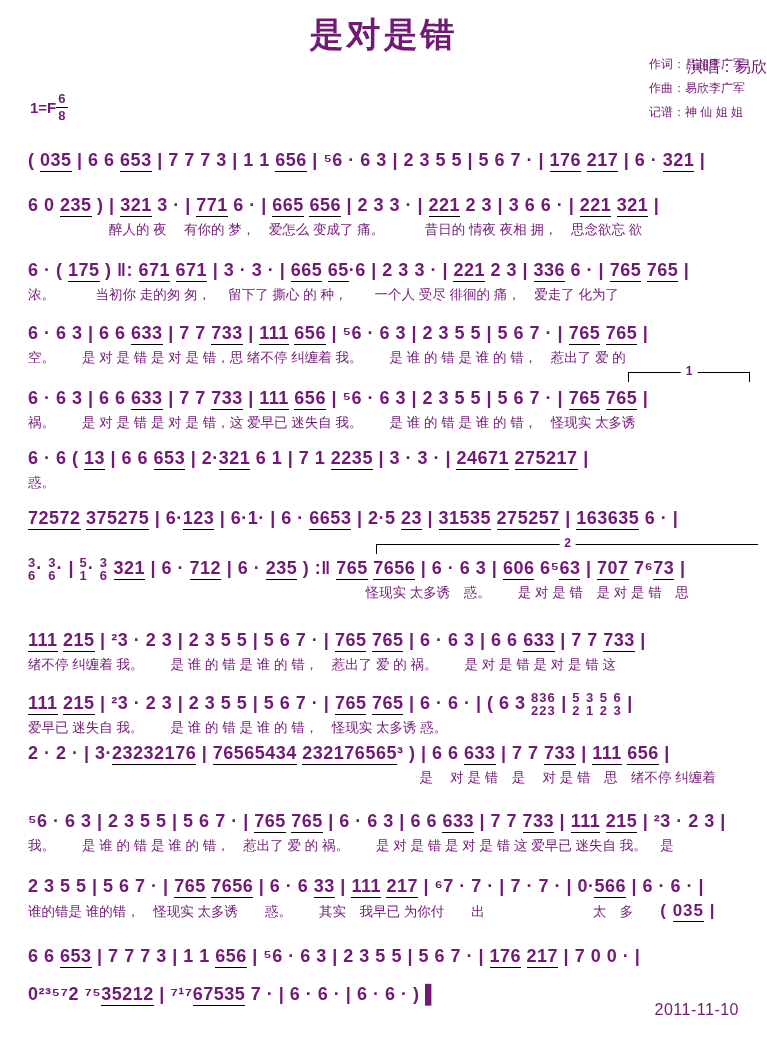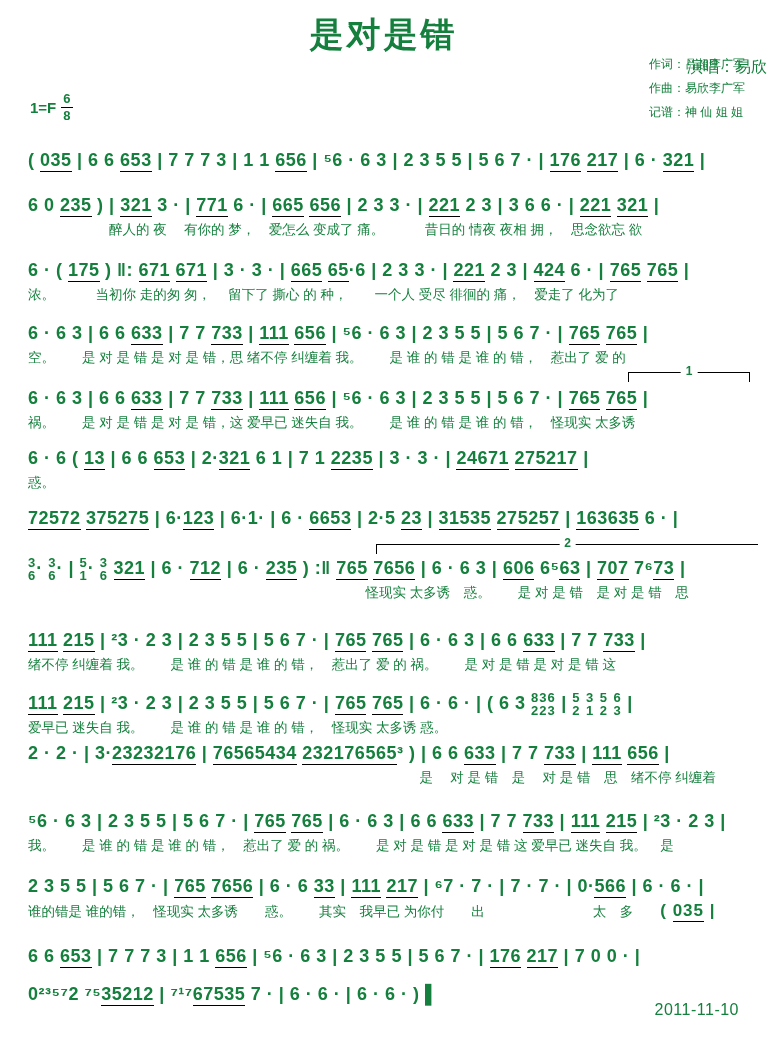--- a/index.html
+++ b/index.html
@@ -1,28 +1,28 @@
 <!DOCTYPE html>
 <html><head>
 <meta charset="utf-8">
 <style>
   html,body{margin:0;padding:0;background:#ffffff;}
   #page{
-    position:relative;width:767px;height:1048px;background:#ffffff;color:#15803d;
+    position:relative;width:767px;height:1048px;background:#ffffff;color:#701a75;
     font-family:"Liberation Sans","DejaVu Sans",sans-serif;overflow:hidden;
   }
   
   .header{position:relative;height:140px;}
   .title{position:absolute;top:12px;left:0;right:0;text-align:center;
          font-size:34px;font-weight:bold;letter-spacing:3px;}
   .performer{position:absolute;top:57px;left:0;right:0;text-align:right;font-size:16px;}
   .credits{position:absolute;top:52px;right:22px;font-size:12px;line-height:24px;text-align:left;}
   .credit-line{white-space:nowrap;}
   .key-signature{position:absolute;top:92px;left:30px;font-size:15px;font-weight:bold;
-                 display:flex;align-items:center;gap:5px;}
+                 display:flex;align-items:center;}
   .meter{display:inline-flex;flex-direction:column;text-align:center;
          font-size:13px;font-weight:bold;line-height:1;}
   .meter .num{border-bottom:1.5px solid #000;padding:0 2px 1.5px;}
   .meter .den{padding-top:1.5px;}
   
   #score-lines{padding:5px 8px 0 28px;}
   .line-block{position:relative;}
   .notation{font-size:18px;font-weight:bold;height:30px;line-height:30px;
             white-space:nowrap;letter-spacing:0.5px;}
   .beam{border-bottom:1.7px solid #000;padding-bottom:1px;}
@@ -65,21 +65,21 @@
 
   <div id="score-lines">
       <div class="line-block" style="margin-top: 0px;">
         <div class="notation">( <span class="beam">035</span> | 6 6 <span class="beam">653</span> | 7 7 7 3 | 1 1 <span class="beam">656</span> | ⁵6 · 6 3 | 2 3 5 5 | 5 6 7 · | <span class="beam">176</span> <span class="beam">217</span> | 6 · <span class="beam">321</span> |</div>
       </div>
       <div class="line-block" style="margin-top: 15px;">
         <div class="notation">6 0 <span class="beam">235</span> ) | <span class="beam">321</span> 3 · | <span class="beam">771</span> 6 · | <span class="beam">665</span> <span class="beam">656</span> | 2 3 3 · | <span class="beam">221</span> 2 3 | 3 6 6 · | <span class="beam">221</span> <span class="beam">321</span> |</div>
         <div class="lyrics">　　　　　　醉人的 夜　 有你的 梦，　爱怎么 变成了 痛。　　　昔日的 情夜 夜相 拥，　思念欲忘 欲</div>
       </div>
       <div class="line-block" style="margin-top: 15px;">
-        <div class="notation">6 · ( <span class="beam">175</span> ) ‖: <span class="beam">671</span> <span class="beam">671</span> | 3 · 3 · | <span class="beam">665</span> <span class="beam">65</span>·6 | 2 3 3 · | <span class="beam">221</span> 2 3 | <span class="beam">424</span> 6 · | <span class="beam">765</span> <span class="beam">765</span> |</div>
+        <div class="notation">6 · ( <span class="beam">175</span> ) ‖: <span class="beam">671</span> <span class="beam">671</span> | 3 · 3 · | <span class="beam">665</span> <span class="beam">65</span>·6 | 2 3 3 · | <span class="beam">221</span> 2 3 | <span class="beam">336</span> 6 · | <span class="beam">765</span> <span class="beam">765</span> |</div>
         <div class="lyrics">浓。　　　当初你 走的匆 匆，　 留下了 撕心 的 种，　　一个人 受尽 徘徊的 痛，　爱走了 化为了</div>
       </div>
       <div class="line-block" style="margin-top: 13px;">
         <div class="notation">6 · 6 3 | 6 6 <span class="beam">633</span> | 7 7 <span class="beam">733</span> | <span class="beam">111</span> <span class="beam">656</span> | ⁵6 · 6 3 | 2 3 5 5 | 5 6 7 · | <span class="beam">765</span> <span class="beam">765</span> |</div>
         <div class="lyrics">空。　　是 对 是 错 是 对 是 错，思 绪不停 纠缠着 我。　　是 谁 的 错 是 谁 的 错，　惹出了 爱 的</div>
       </div>
       <div class="line-block" style="margin-top: 15px;">
         <div class="notation">6 · 6 3 | 6 6 <span class="beam">633</span> | 7 7 <span class="beam">733</span> | <span class="beam">111</span> <span class="beam">656</span> | ⁵6 · 6 3 | 2 3 5 5 | 5 6 7 · | <span class="beam">765</span> <span class="beam">765</span> |</div>
         <div class="lyrics">祸。　　是 对 是 错 是 对 是 错，这 爱早已 迷失自 我。　　是 谁 的 错 是 谁 的 错，　怪现实 太多诱</div>
       </div>

